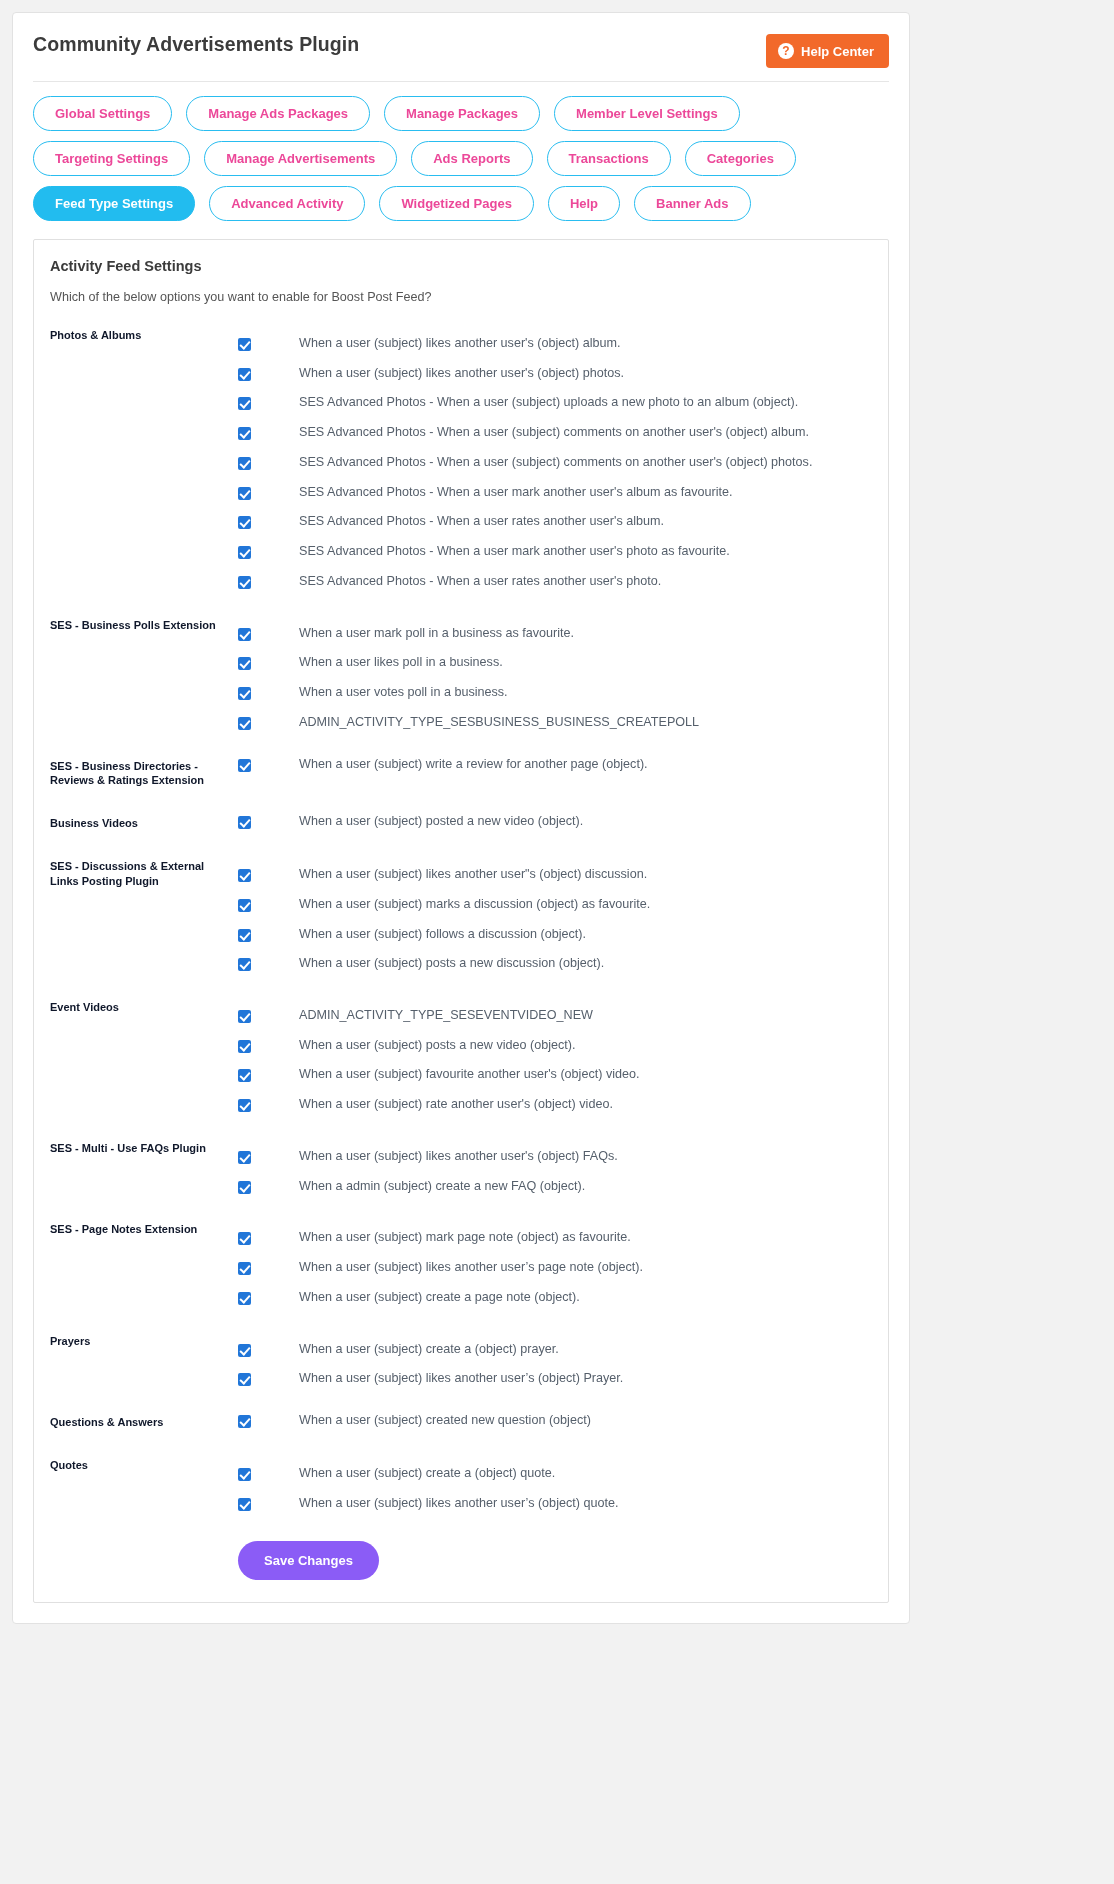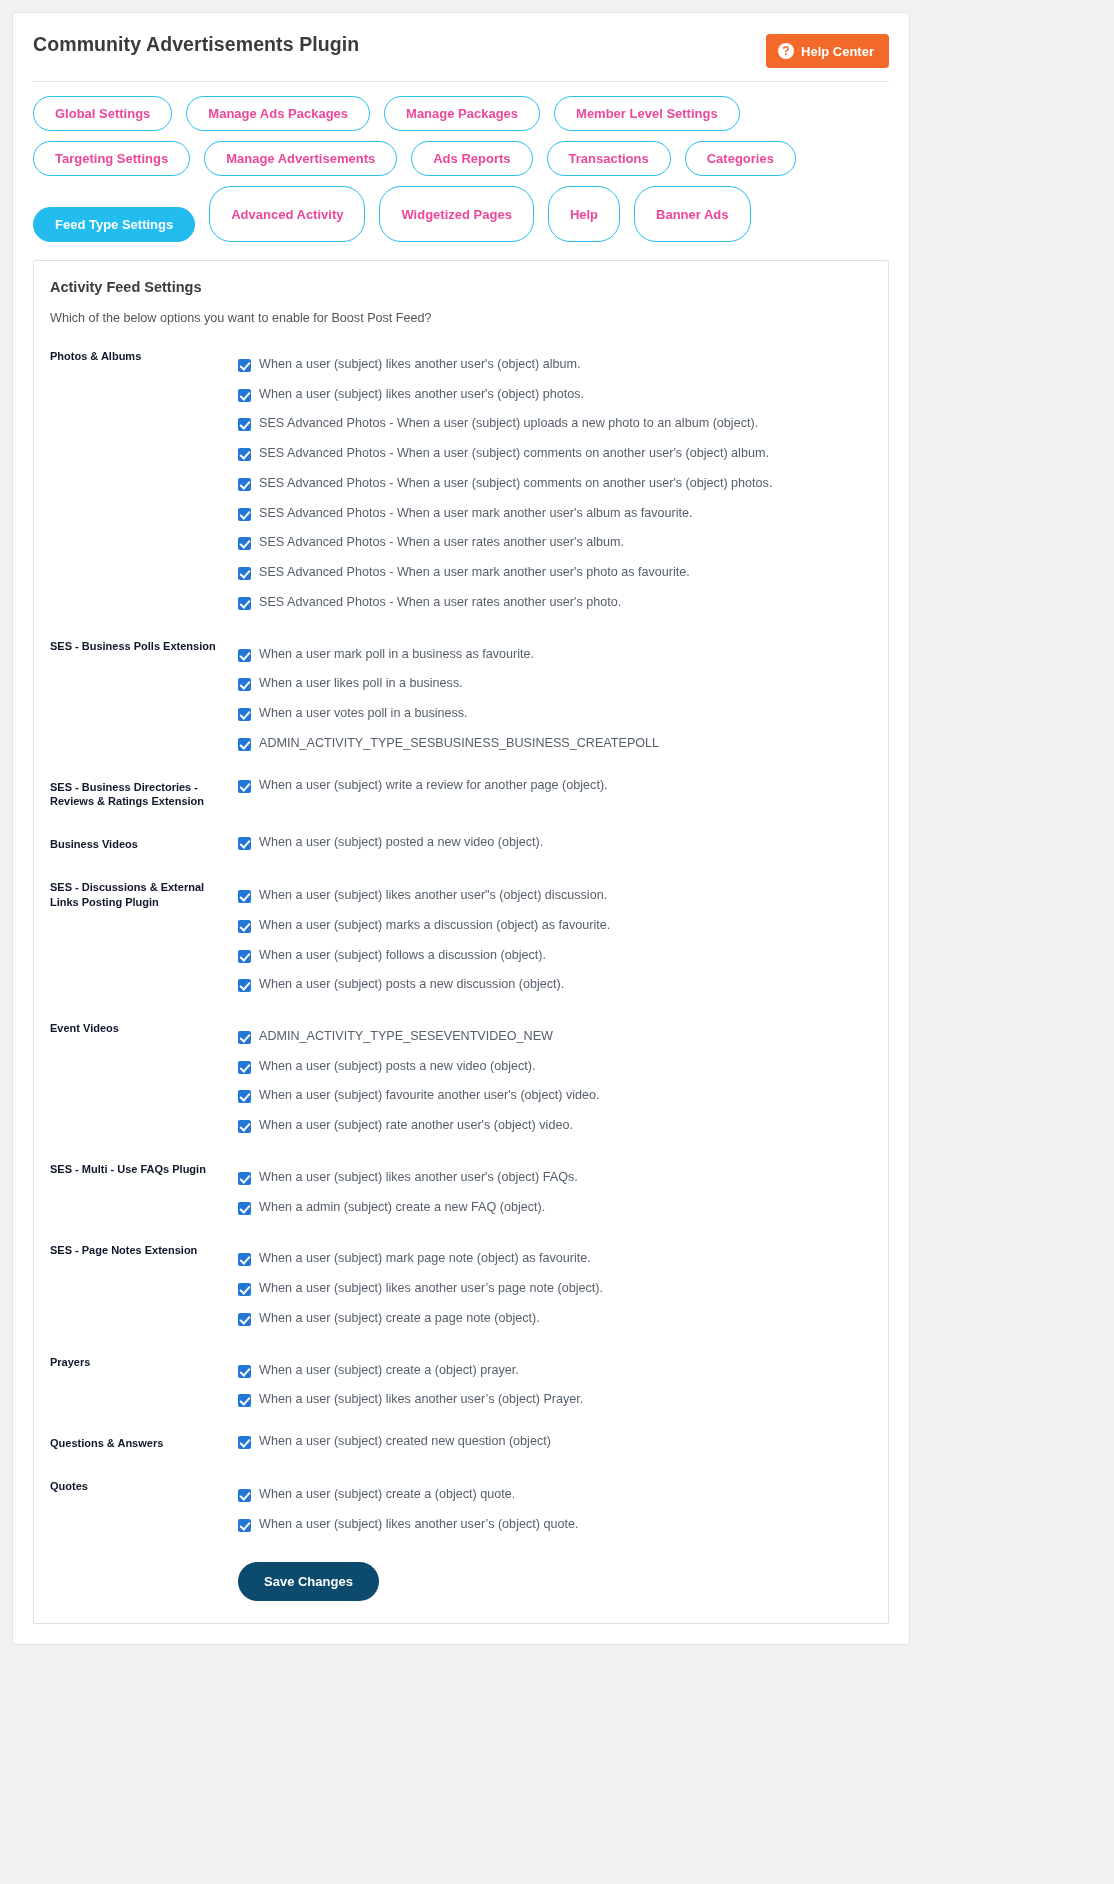--- a/index.html
+++ b/index.html
@@ -87,21 +87,20 @@
     font-weight: bold;
     padding: 10px 21px;
     line-height: 1;
     cursor: pointer;
     white-space: nowrap;
   }
   .tab.active {
     background: #22bcef;
     border-color: #22bcef;
     color: #ffffff;
-    margin-top: 21px;
   }
 
   
   .content-card {
     border: 1px solid #e0e0e0;
     border-radius: 2px;
     margin: 12px 2px 4px 2px;
     padding: 18px 16px 22px 16px;
     background: #ffffff;
   }
@@ -163,29 +162,30 @@
     left: 4px; top: 1px;
     width: 4px; height: 8px;
     border: solid #ffffff;
     border-width: 0 2px 2px 0;
     transform: rotate(42deg);
   }
   .opt-text {
     font-size: 12.6px;
     color: #555f6b;
     line-height: 1.25;
+    margin-left: 40px;
   }
 
   
   .save-wrap {
     padding-left: 188px;
     padding-top: 4px;
   }
   .save-btn {
-    background: #0c4a6e;
+    background: #8b5cf6;
     border: none;
     border-radius: 20px;
     color: #ffffff;
     font-size: 13px;
     font-weight: bold;
     padding: 12px 26px;
     cursor: pointer;
   }
 </style>
 </head>

